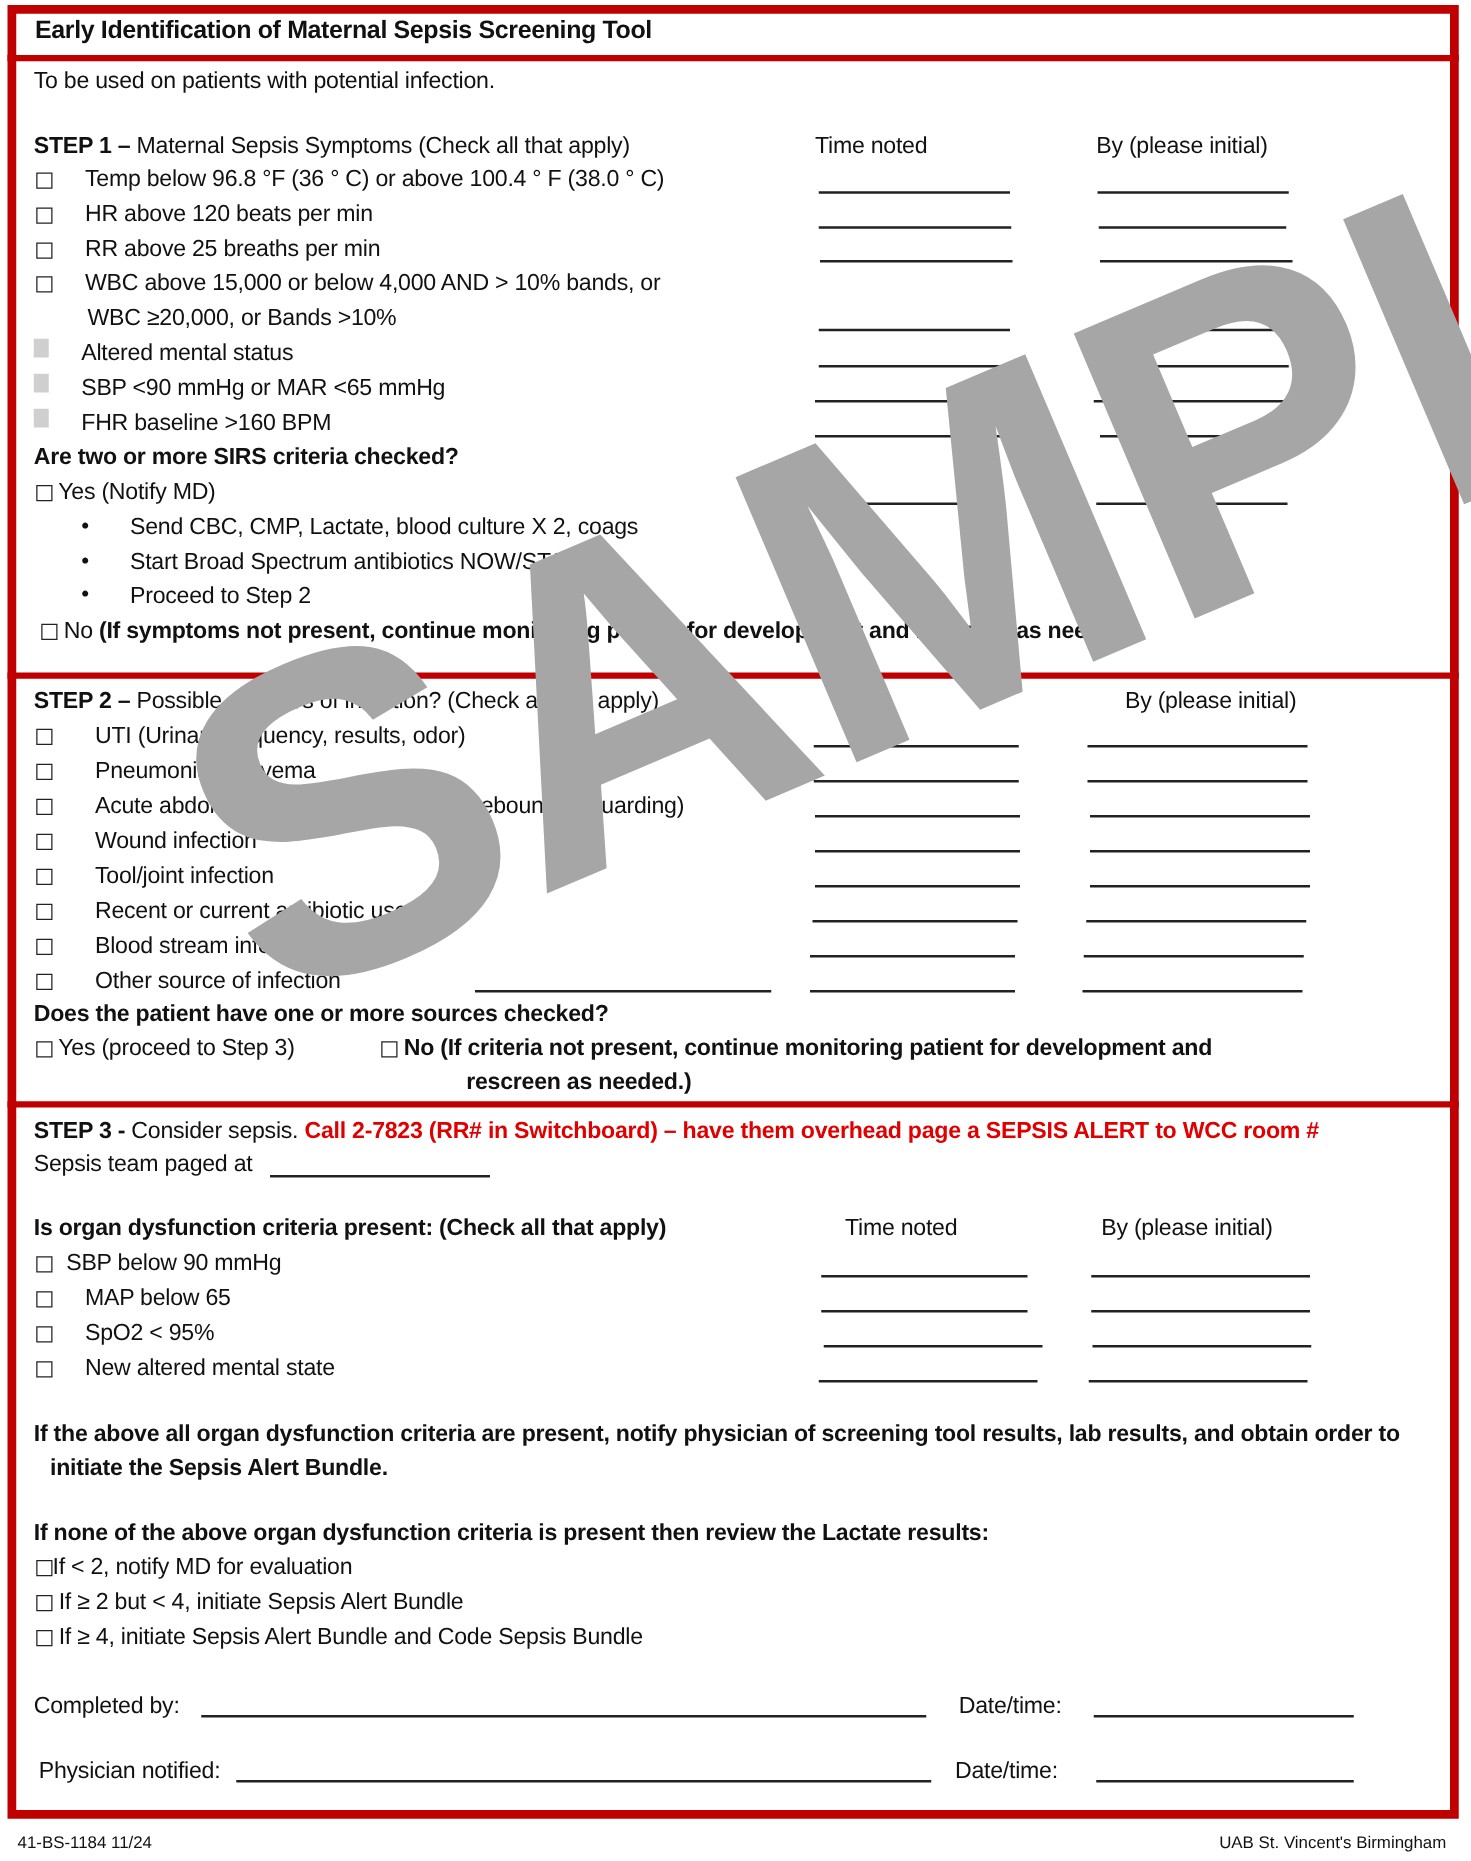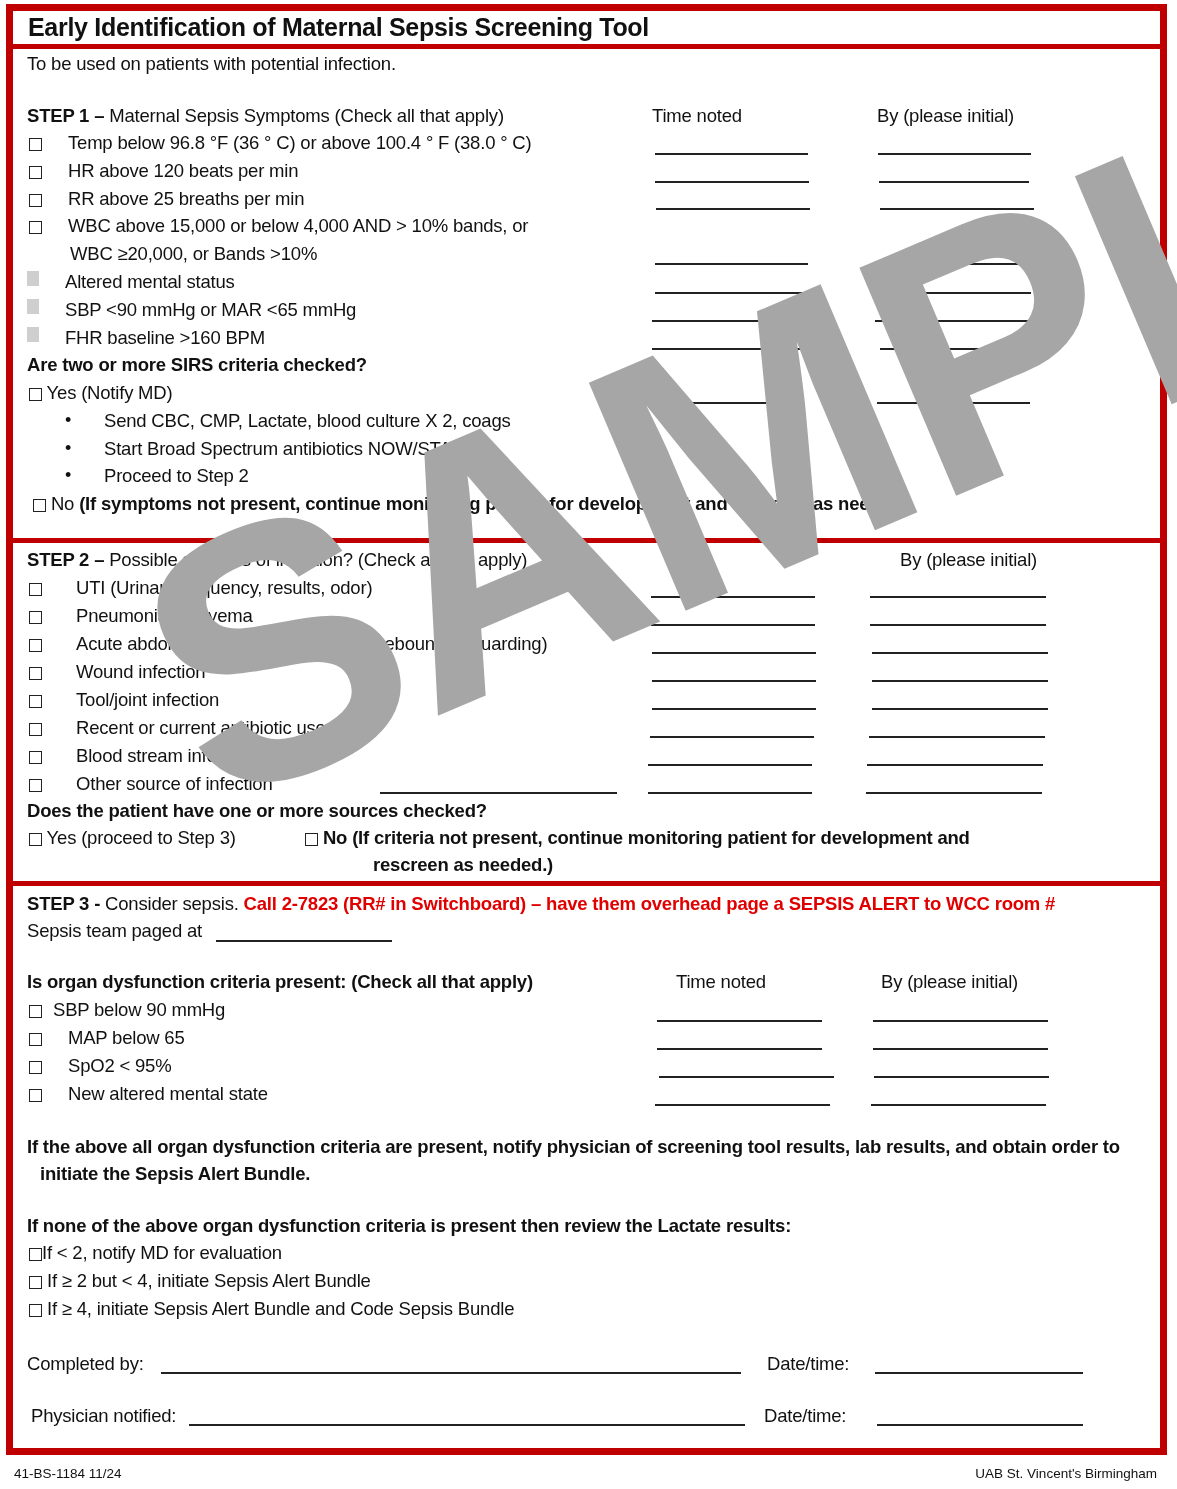--- a/index.html
+++ b/index.html
@@ -2,21 +2,21 @@
 <html><head>
 <meta charset="utf-8">
 <style>
   html,body{margin:0;padding:0;background:#fff;}
   body{width:1177px;height:1489px;position:relative;overflow:hidden;
        font-family:"Liberation Sans","DejaVu Sans",sans-serif;color:#111;}
   .frame{position:absolute;left:6px;top:4px;width:1161px;height:1451px;
          border:7px solid #c00000;box-sizing:border-box;}
   .divider{position:absolute;left:6px;width:1161px;height:5px;background:#c00000;}
   .abs{position:absolute;white-space:nowrap;}
-  .title{font-weight:bold;font-size:25px;letter-spacing:-0.3px;}
+  .title{font-weight:bold;font-size:20px;letter-spacing:-0.3px;}
   .t{font-size:18.5px;letter-spacing:-0.2px;}
   .b{font-weight:bold;}
   .red{color:#e00000;font-weight:bold;}
   .box{display:inline-block;width:13px;height:13px;border:1.5px solid #222;box-sizing:border-box;vertical-align:middle;}
   .gbox{display:inline-block;width:12px;height:15px;background:#cfcfcf;}
   .line{position:absolute;height:1.6px;background:#222;}
   .bullet{position:absolute;font-size:18px;}
   .footer{font-size:13.5px;}
   .watermark{position:absolute;left:95px;top:530px;font-weight:bold;font-size:360px;
              color:#a6a6a6;transform:rotate(-23deg);transform-origin:0 0;letter-spacing:-6px;

